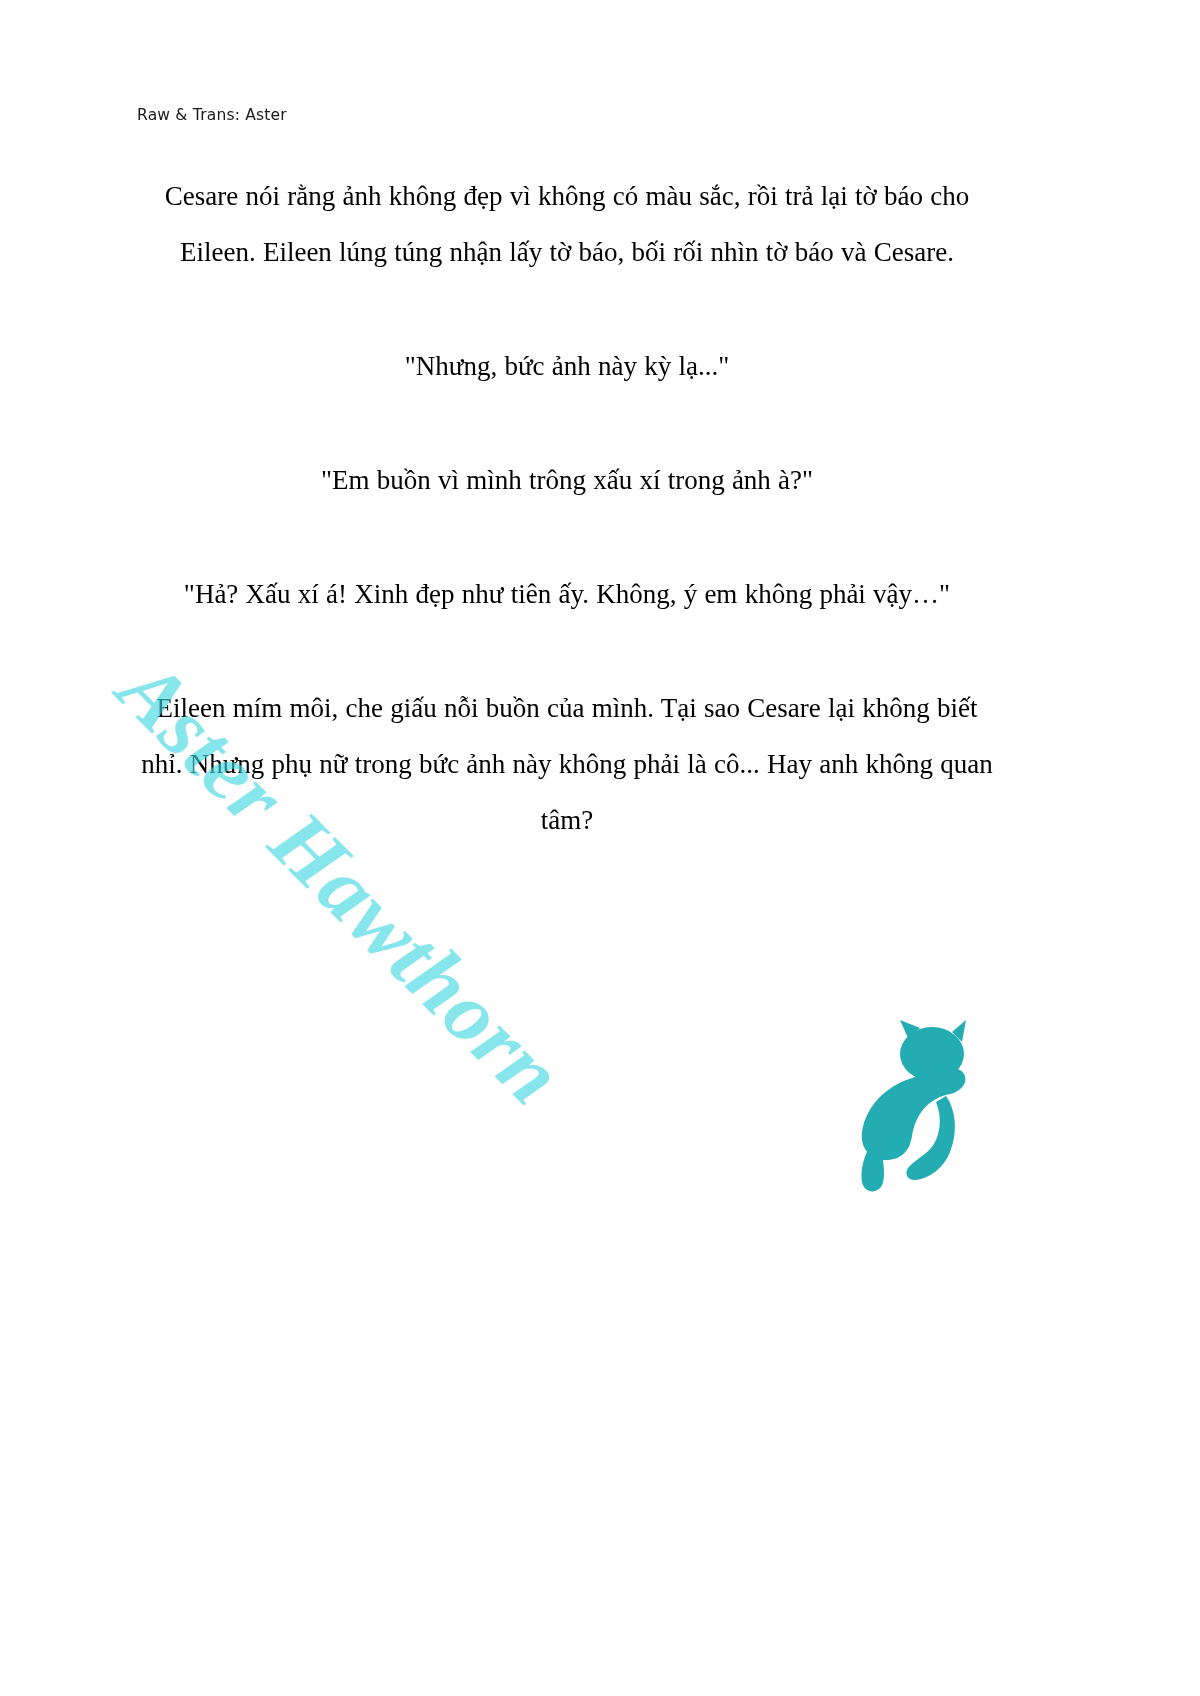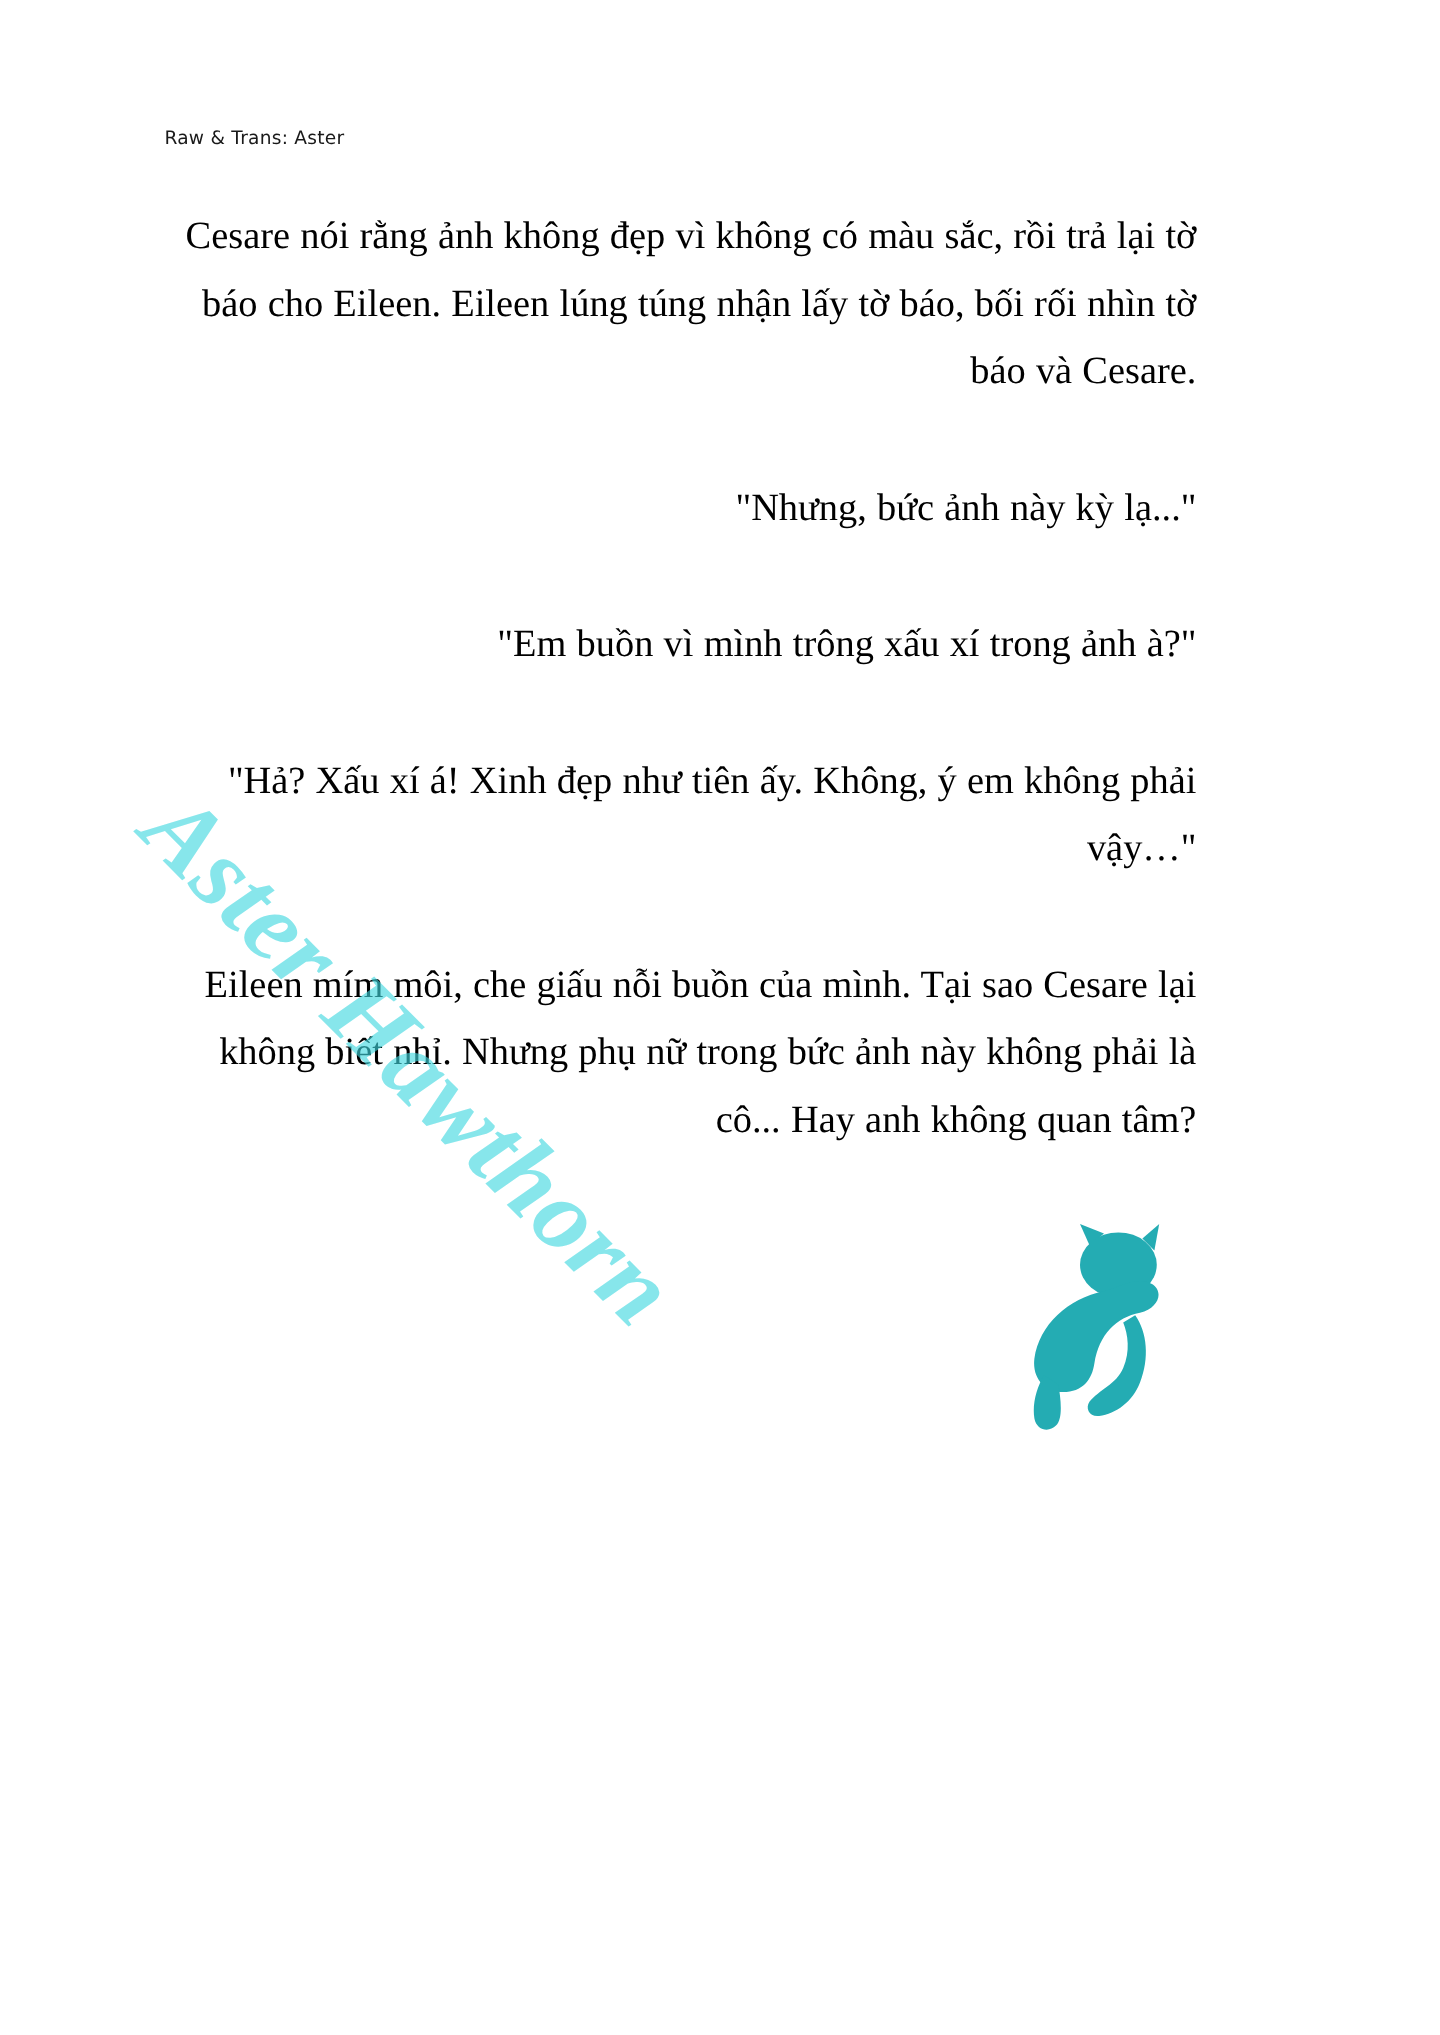--- a/index.html
+++ b/index.html
@@ -32,25 +32,25 @@
     white-space: nowrap;
   }
   .content {
     position: absolute;
     left: 137px;
     top: 128px;
     width: 860px;
   }
   .para {
     font-family: "Liberation Serif", serif;
-    font-size: 32px;
+    font-size: 27px;
     line-height: 56px;
     color: #000000;
     margin: 0 0 58px 0;
-    text-align: right;
+    text-align: center;
     word-spacing: 0.5px;
   }
   
   .watermark {
     position: absolute;
     left: 150px;
     top: 420px;
     width: 780px;
     height: 620px;
     pointer-events: none;

